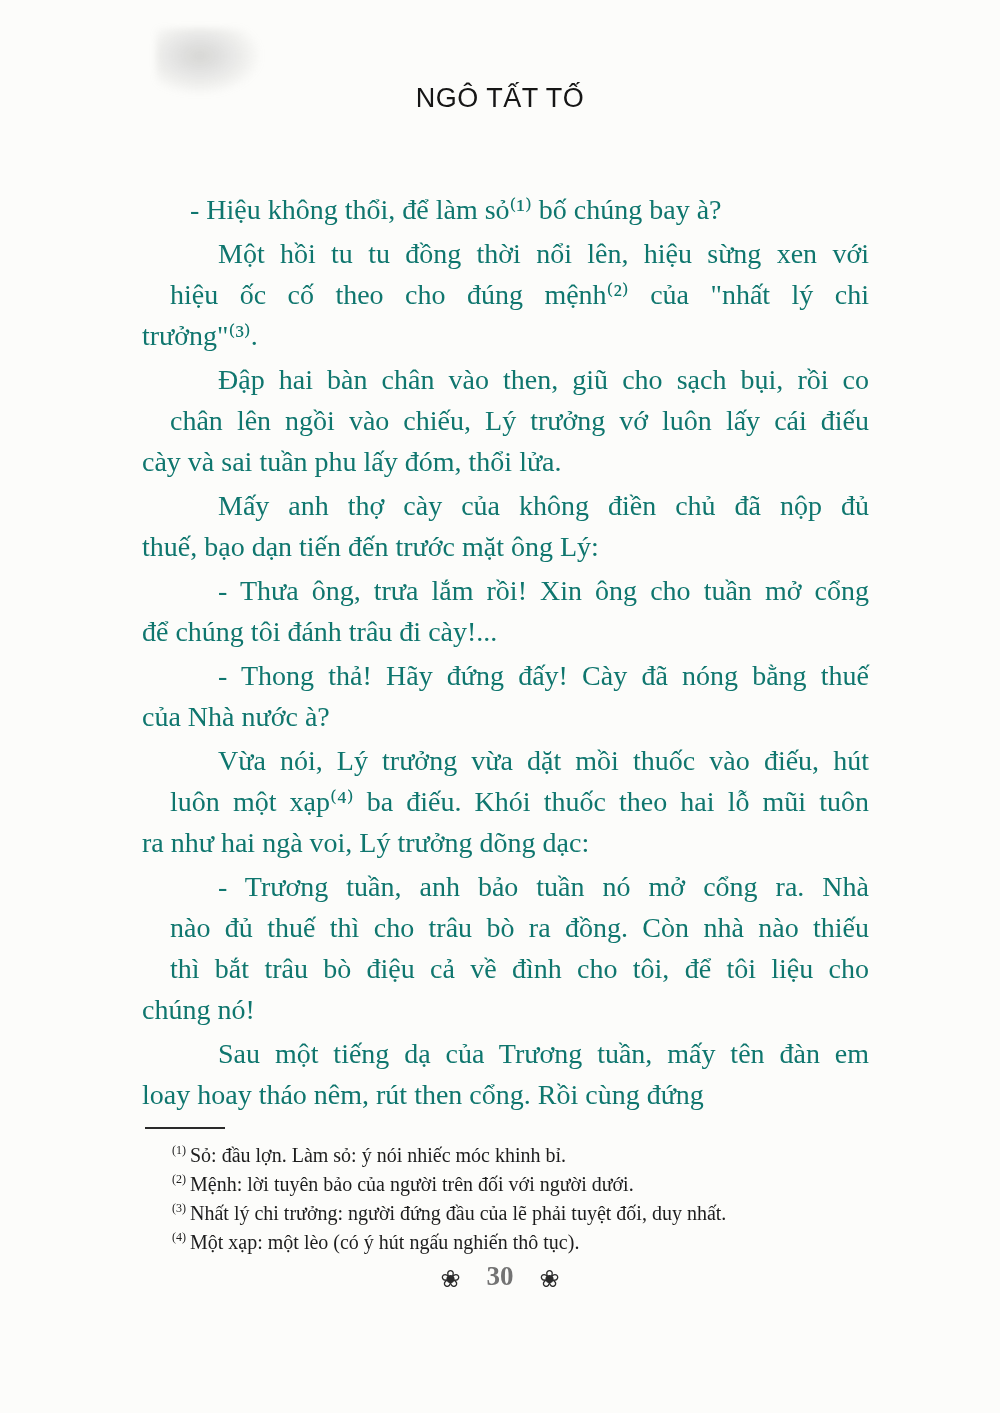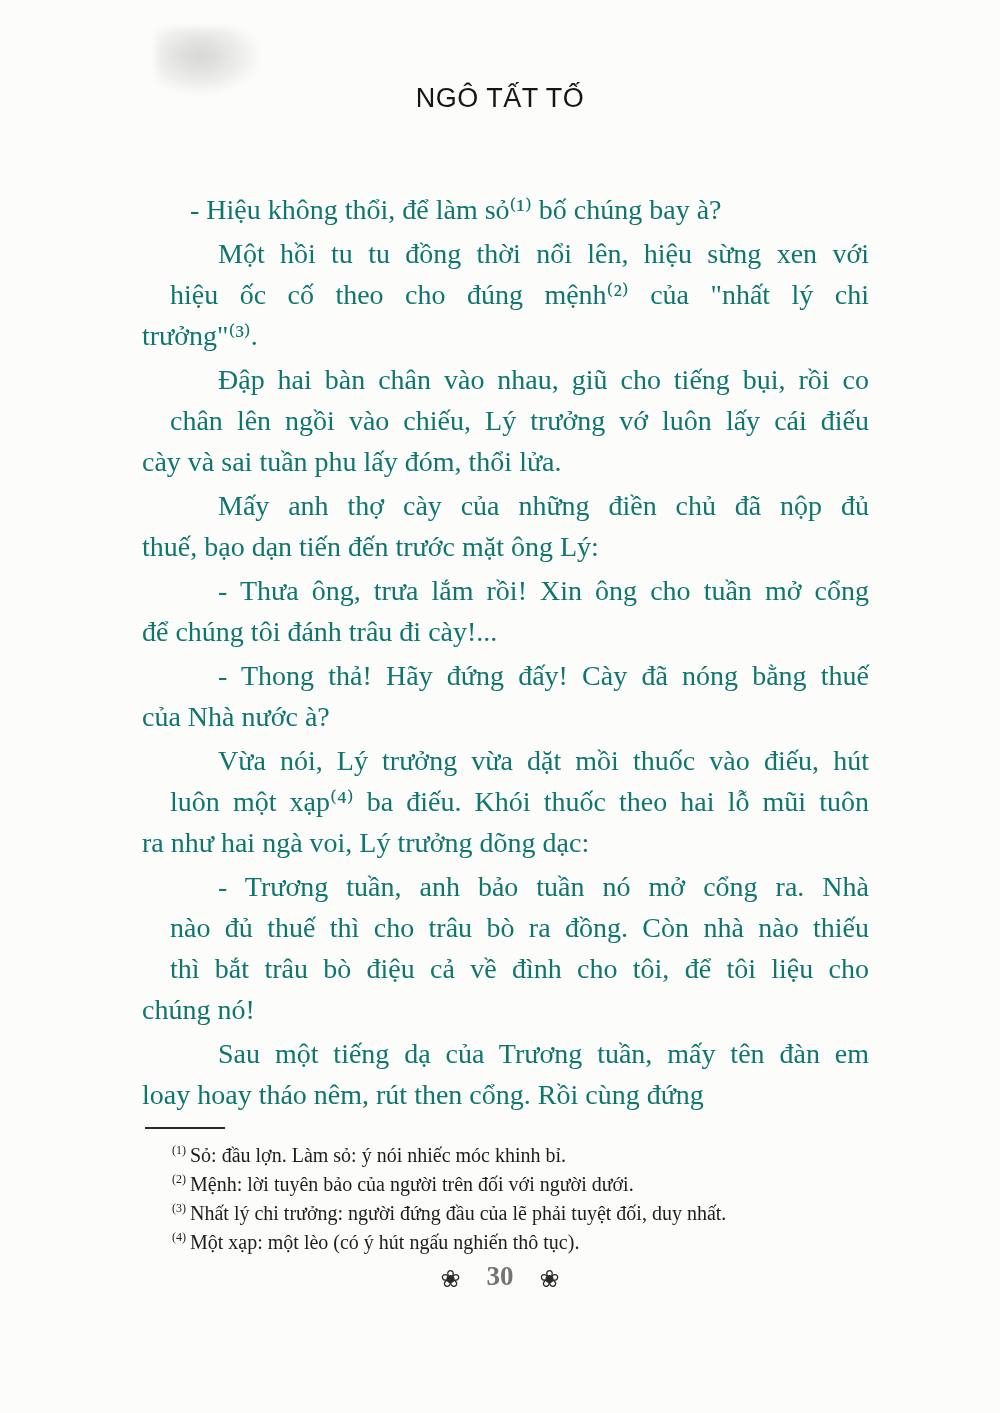--- a/index.html
+++ b/index.html
@@ -99,26 +99,26 @@
   <div class="body-text">
       <div class="paragraph">
         <div class="line first">- Hiệu không thổi, để làm sỏ⁽¹⁾ bố chúng bay à?</div>
       </div>
       <div class="paragraph">
         <div class="line first just">Một hồi tu tu đồng thời nổi lên, hiệu sừng xen với</div>
         <div class="line just">hiệu ốc cố theo cho đúng mệnh⁽²⁾ của "nhất lý chi</div>
         <div class="line">trưởng"⁽³⁾.</div>
       </div>
       <div class="paragraph">
-        <div class="line first just">Đập hai bàn chân vào nhau, giũ cho tiếng bụi, rồi co</div>
+        <div class="line first just">Đập hai bàn chân vào then, giũ cho sạch bụi, rồi co</div>
         <div class="line just">chân lên ngồi vào chiếu, Lý trưởng vớ luôn lấy cái điếu</div>
         <div class="line">cày và sai tuần phu lấy đóm, thổi lửa.</div>
       </div>
       <div class="paragraph">
-        <div class="line first just">Mấy anh thợ cày của những điền chủ đã nộp đủ</div>
+        <div class="line first just">Mấy anh thợ cày của không điền chủ đã nộp đủ</div>
         <div class="line">thuế, bạo dạn tiến đến trước mặt ông Lý:</div>
       </div>
       <div class="paragraph">
         <div class="line first just">- Thưa ông, trưa lắm rồi! Xin ông cho tuần mở cổng</div>
         <div class="line">để chúng tôi đánh trâu đi cày!...</div>
       </div>
       <div class="paragraph">
         <div class="line first just">- Thong thả! Hãy đứng đấy! Cày đã nóng bằng thuế</div>
         <div class="line">của Nhà nước à?</div>
       </div>

